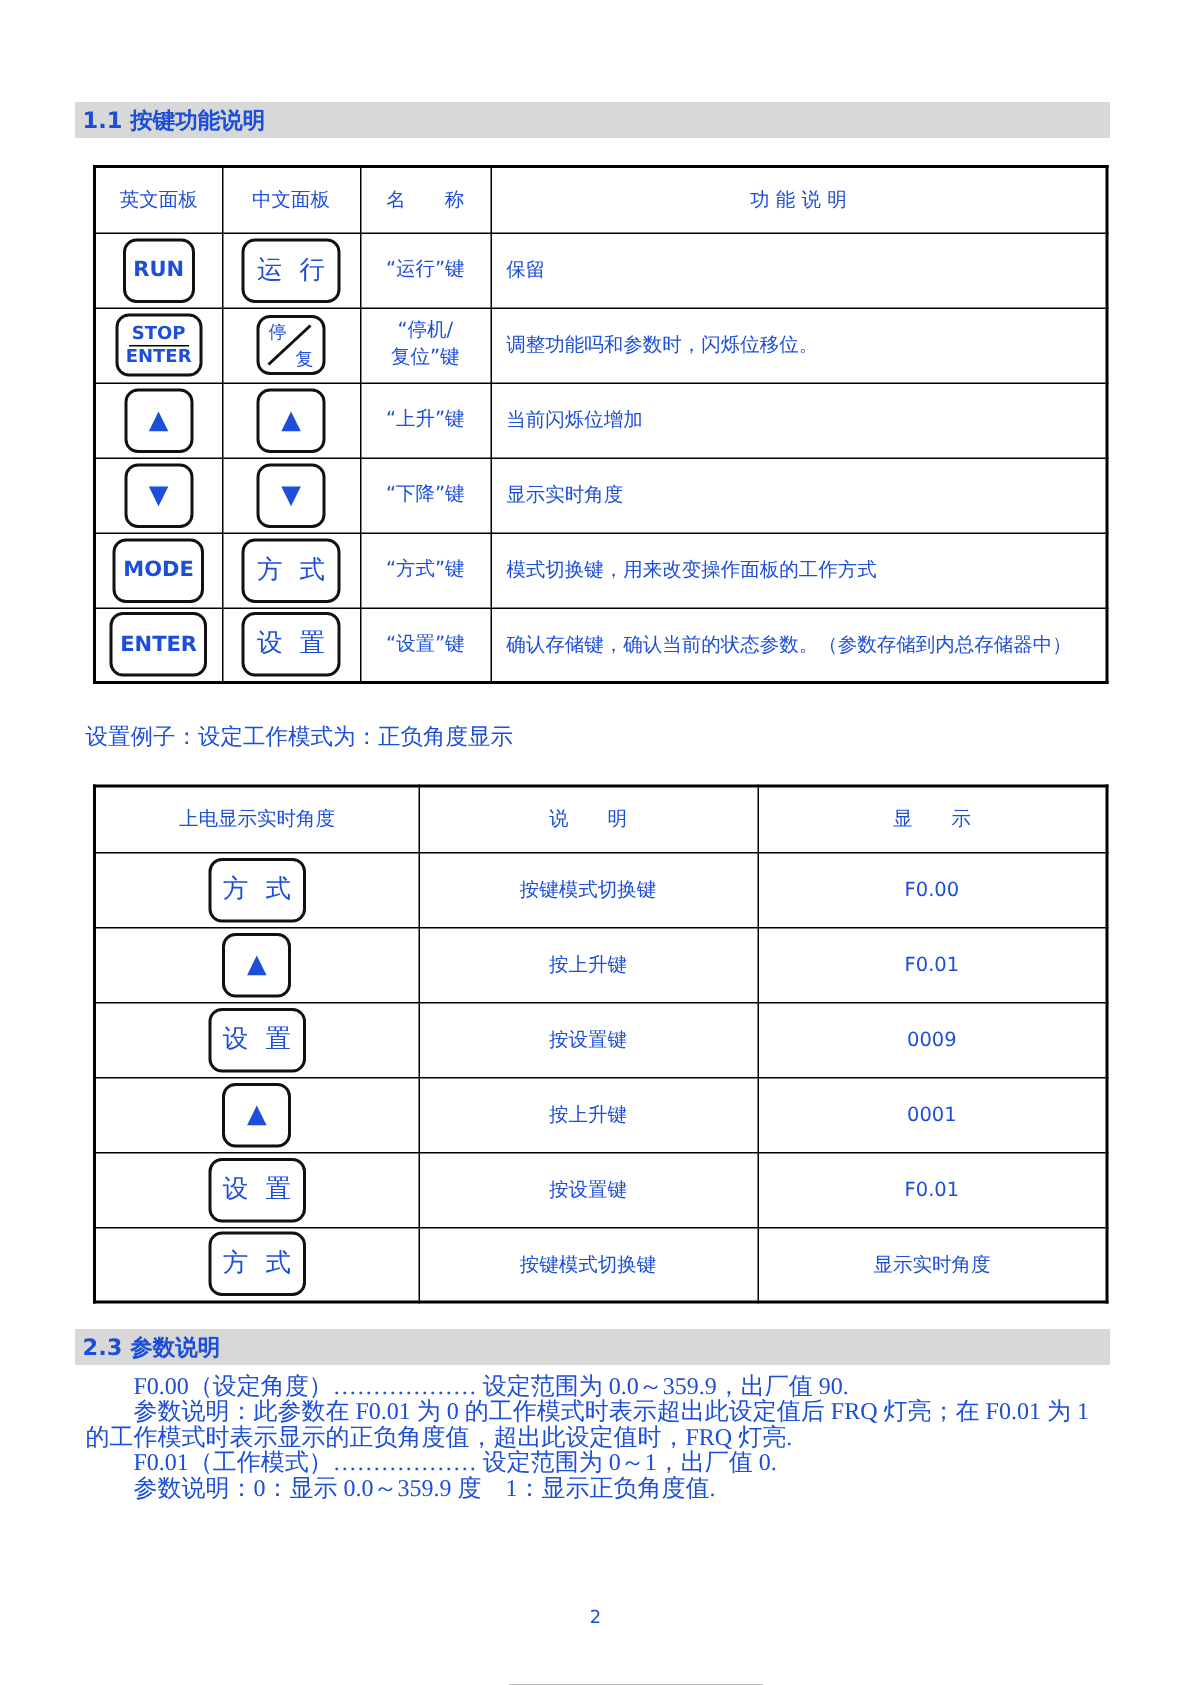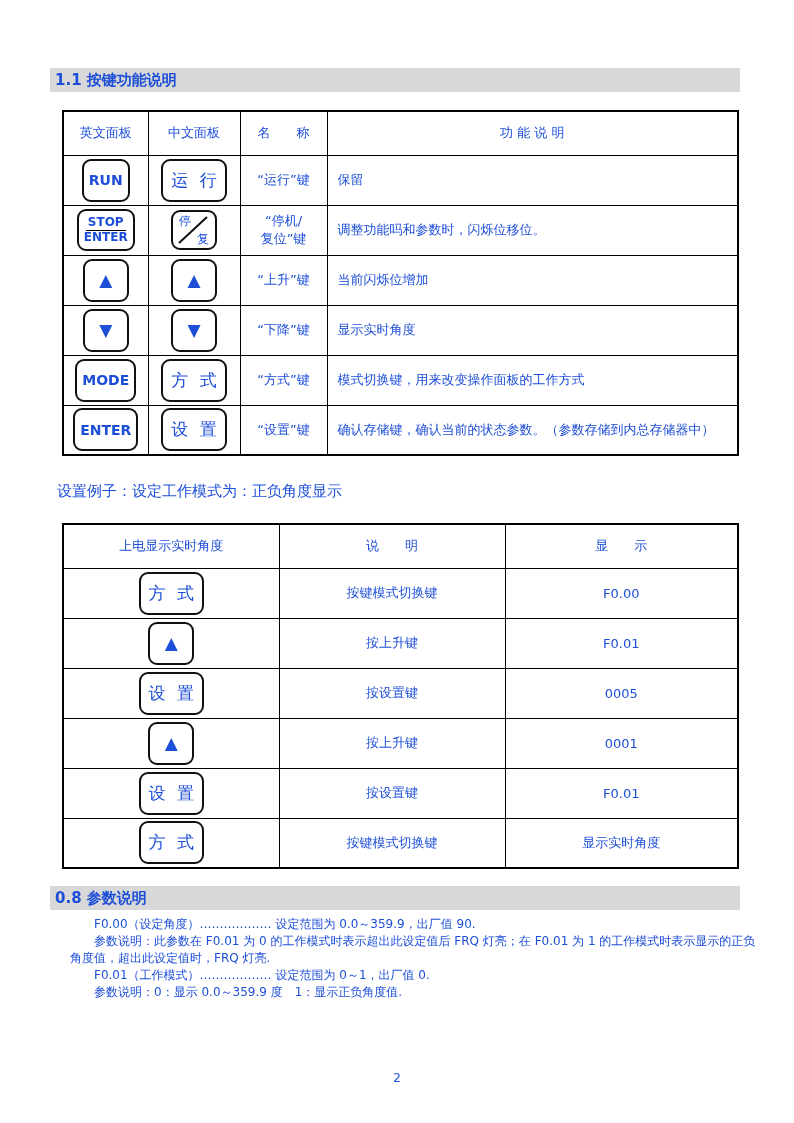--- a/index.html
+++ b/index.html
@@ -52,22 +52,22 @@
   .key.cn { font-weight:normal; letter-spacing:3px; padding-left:8px; font-size:17px; }
   .key.tri { font-size:17px; }
   .key.stack { flex-direction:column; height:42px; font-size:12px; line-height:1.15; padding:2px 5px; }
   .key.stack .frac-top { border-bottom:1.5px solid #000; padding:0 2px;text-align:center; }
   .key.diag { position:relative; width:44px; height:40px; padding:0; }
   .key.diag .diag-top { position:absolute; top:3px; left:6px; font-size:12px; font-weight:normal; }
   .key.diag .diag-bottom { position:absolute; bottom:3px; right:6px; font-size:12px; font-weight:normal; }
   .key.diag svg { position:absolute; left:0; top:0; }
 
   .params {
-    position:absolute; left:70px; top:916px; width:686px;
-    font-size:12px; line-height:17px;
+    position:absolute; left:57px; top:916px; width:686px;
+    font-size:16px; line-height:17px;font-family:Liberation Serif, serif;
   }
   .params p { text-indent:2em; }
 
   .page-number {
     position:absolute; left:0; width:100%; bottom:38px;
     text-align:center; font-size:12px;
   }
 </style>
 </head>
 <body>
@@ -169,42 +169,42 @@
         <td>F0.00</td>
       </tr>
       <tr>
         <td><span class="key tri">▲</span></td>
         <td>按上升键</td>
         <td>F0.01</td>
       </tr>
       <tr>
         <td><span class="key cn">设 置</span></td>
         <td>按设置键</td>
-        <td>0005</td>
+        <td>0009</td>
       </tr>
       <tr>
         <td><span class="key tri">▲</span></td>
         <td>按上升键</td>
         <td>0001</td>
       </tr>
       <tr>
         <td><span class="key cn">设 置</span></td>
         <td>按设置键</td>
         <td>F0.01</td>
       </tr>
       <tr>
         <td><span class="key cn">方 式</span></td>
         <td>按键模式切换键</td>
         <td>显示实时角度</td>
       </tr>
     </tbody>
   </table>
 
   <div class="section-bar" id="bar-2">
-    <span>0.8 参数说明</span>
+    <span>2.3 参数说明</span>
   </div>
 
   <div class="params">
     <p>F0.00（设定角度）……………… 设定范围为 0.0～359.9，出厂值 90.</p>
     <p>参数说明：此参数在 F0.01 为 0 的工作模式时表示超出此设定值后 FRQ 灯亮；在 F0.01 为 1 的工作模式时表示显示的正负角度值，超出此设定值时，FRQ 灯亮.</p>
     <p>F0.01（工作模式）……………… 设定范围为 0～1，出厂值 0.</p>
     <p>参数说明：0：显示 0.0～359.9 度　1：显示正负角度值.</p>
   </div>
 
   <div class="page-number">2</div>

